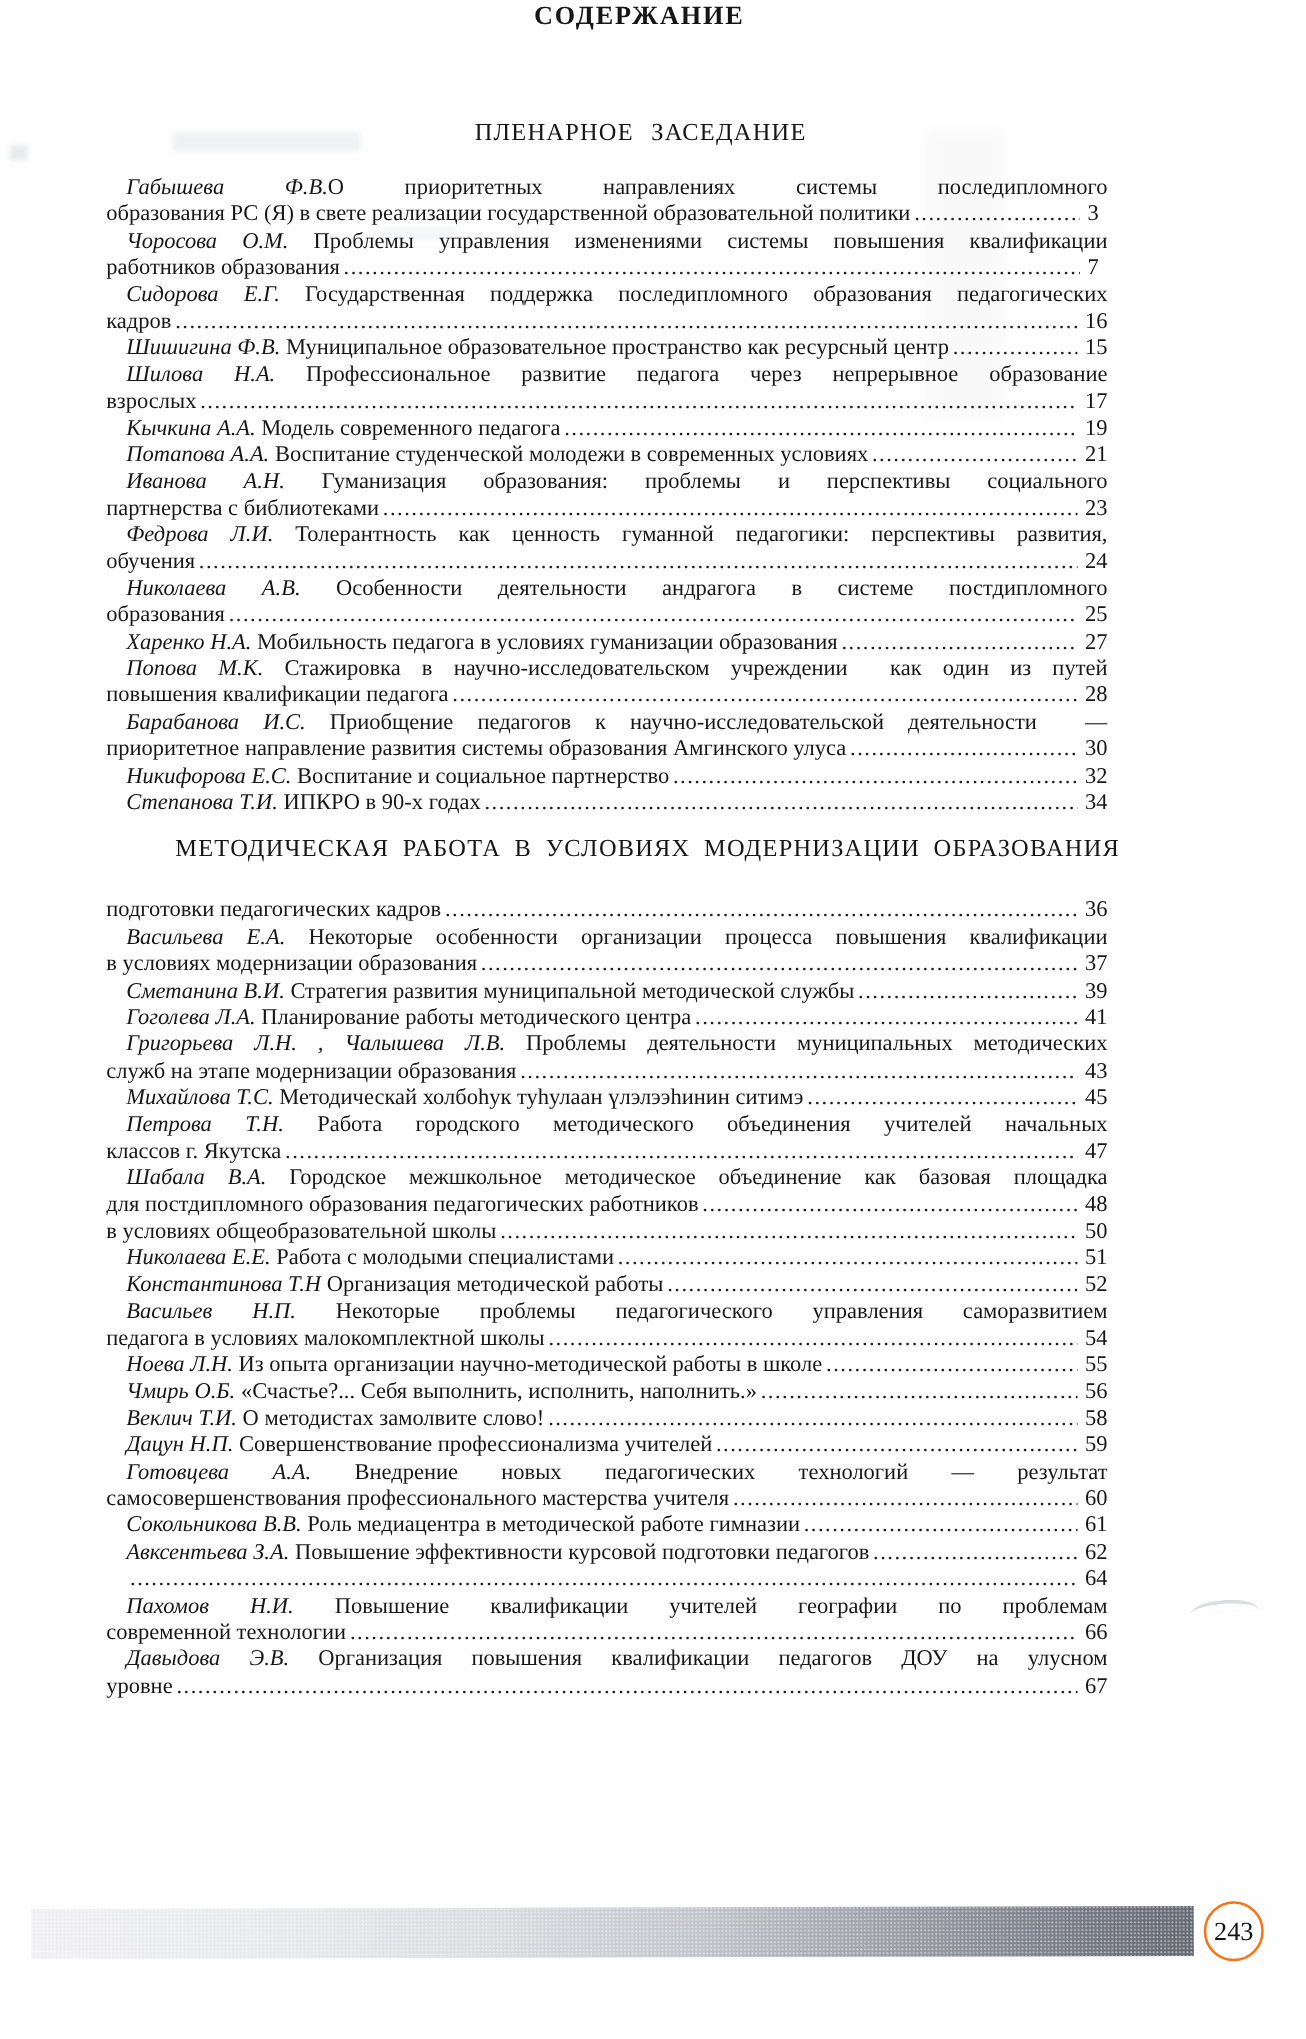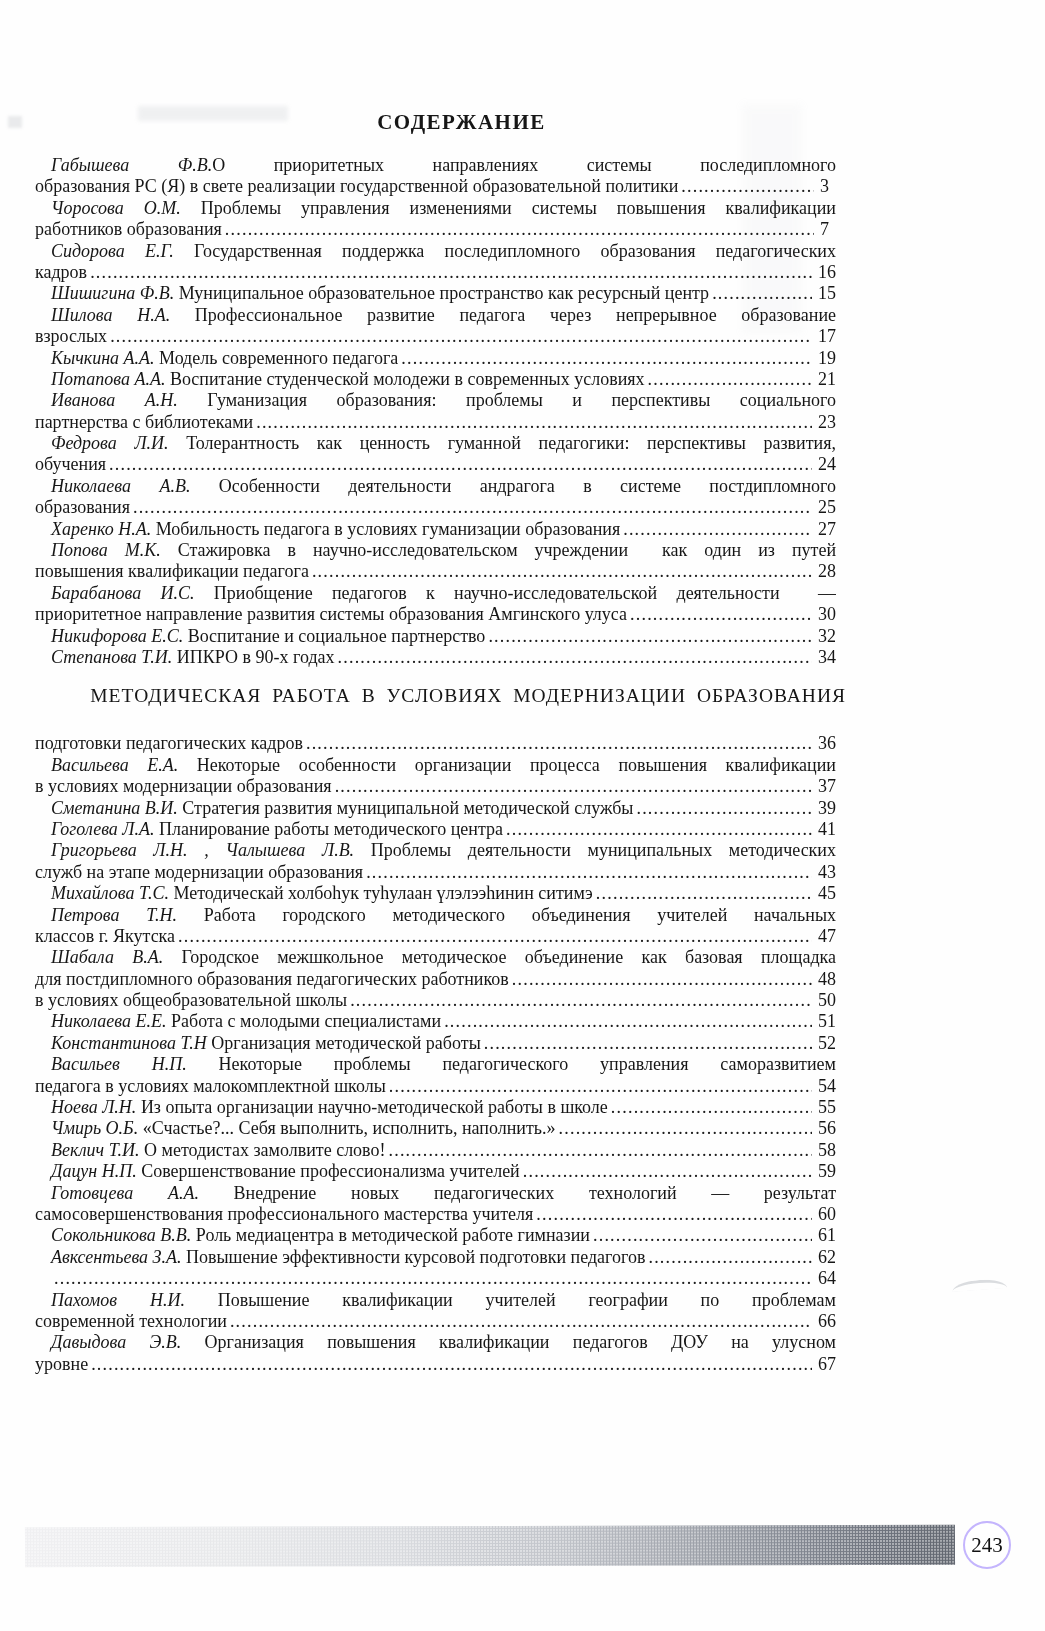--- a/index.html
+++ b/index.html
@@ -9,23 +9,22 @@
   .page {
     position: relative;
     width: 1045px;
     height: 1631px;
     background: #fefefe;
     overflow: hidden;
   }
 
   .content {
     position: relative;
-    margin-left: 35px;
+    margin-left: 85px;
     width: 801px;
-    padding-top: 110px;
     font-size: 18px;
     line-height: 21.4px;
   }
 
   .title {
     font-size: 21px;
     font-weight: bold;
     letter-spacing: 1.5px;
     text-align: center;
     line-height: 24px;
@@ -101,21 +100,21 @@
     transform: rotate(-0.15deg);
   }
 
   
   .page-badge {
     position: absolute;
     left: 963px;
     top: 1521px;
     width: 48px;
     height: 48px;
-    border: 2px solid #c4b5fd;
+    border: 2px solid #f97316;
     border-radius: 50%;
     display: flex;
     align-items: center;
     justify-content: center;
     font-size: 21px;
     color: #111;
     background: #fff;
   }
 
   
@@ -134,20 +133,21 @@
   <div class="artifact a1"></div>
   <div class="artifact a2"></div>
   <div class="artifact a3"></div>
   <div class="artifact a4"></div>
   <div class="artifact a5"></div>
 
   <div class="content">
     <h1 class="title">СОДЕРЖАНИЕ</h1>
 
     <section class="sec sec1">
+      <h2 class="section-heading sh1">ПЛЕНАРНОЕ ЗАСЕДАНИЕ</h2>
       <div class="entries">
           <div class="entry">
             <div class="line first"><span class="txt"><span class="author">Габышева Ф.В.</span>О приоритетных направлениях системы последипломного</span></div>
             <div class="line last">
               <span class="txt">образования РС (Я) в свете реализации государственной образовательной политики</span>
               <span class="dots">............................................................................................................................................................................................................................</span>
               <span class="pg">3</span>
             </div>
           </div>
           <div class="entry">

